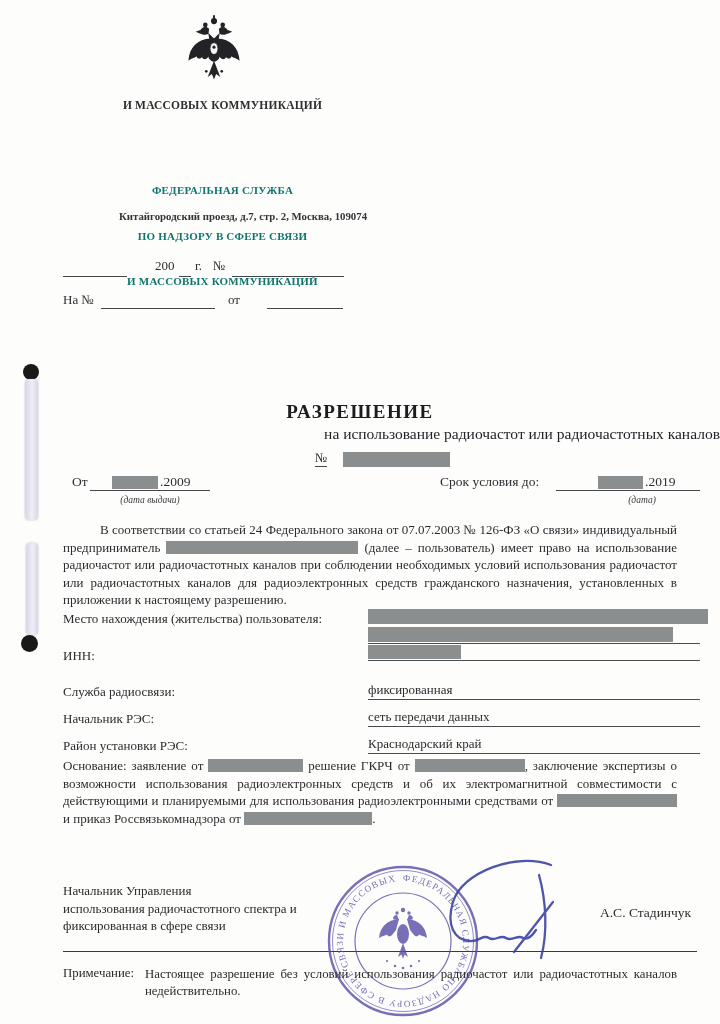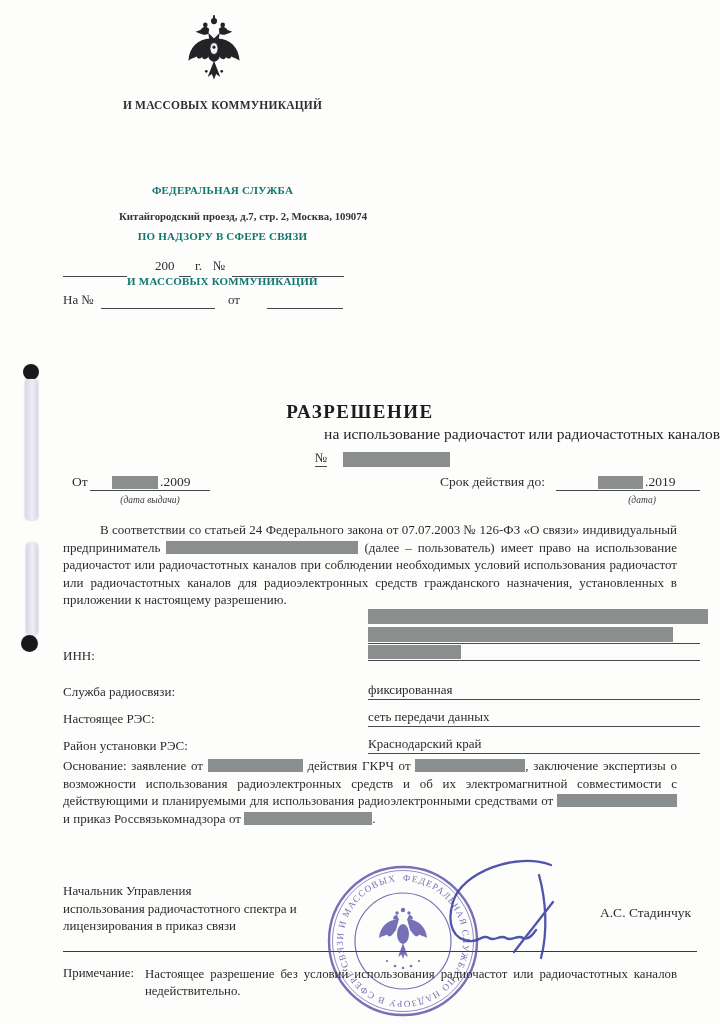--- a/index.html
+++ b/index.html
@@ -89,63 +89,64 @@
   <div class="abs ctr subtitle" style="left:0;top:425px;width:720px;">на использование радиочастот или радиочастотных каналов</div>
   <span class="abs blk" style="left:315px;top:450px;border-bottom:1.2px solid #45454a;">№</span>
   <div class="abs red" style="left:343px;top:452px;width:107px;height:15px;"></div>
 
   <span class="abs blk" style="left:72px;top:474px;font-size:13.5px;">От</span>
   <div class="abs u" style="left:90px;top:474px;width:120px;height:16px;"></div>
   <div class="abs red" style="left:112px;top:476px;width:46px;height:13px;"></div>
   <span class="abs blk" style="left:160px;top:474px;font-size:13.5px;">.2009</span>
   <div class="abs ctr cap" style="left:90px;top:495px;width:120px;">(дата выдачи)</div>
 
-  <span class="abs blk" style="left:440px;top:474px;font-size:13.5px;">Срок действия до:</span>
+  <span class="abs blk" style="left:440px;top:474px;font-size:13.5px;">Срок условия до:</span>
   <div class="abs u" style="left:556px;top:474px;width:144px;height:16px;"></div>
   <div class="abs red" style="left:598px;top:476px;width:45px;height:13px;"></div>
   <span class="abs blk" style="left:645px;top:474px;font-size:13.5px;">.2019</span>
   <div class="abs ctr cap" style="left:592px;top:495px;width:100px;">(дата)</div>
 
   <div class="abs para indent" style="left:63px;top:521px;width:614px;"><span>В соответствии со статьей 24 Федерального закона от 07.07.2003 № 126-ФЗ «О связи» индивидуальный предприниматель</span>
     <span class="ired" style="width:192px;"></span>
     <span>(далее – пользователь) имеет право на использование радиочастот или радиочастотных каналов при соблюдении необходимых условий использования радиочастот или радиочастотных каналов для радиоэлектронных средств гражданского назначения, установленных в приложении к настоящему разрешению.</span></div>
 
+  <span class="abs lbl" style="left:63px;top:611px;">Место нахождения (жительства) пользователя:</span>
   <div class="abs red" style="left:368px;top:609px;width:340px;height:15px;"></div>
   <div class="abs red" style="left:368px;top:627px;width:305px;height:15px;"></div>
   <div class="abs" style="left:368px;top:643px;width:332px;border-top:1px solid #4a4a4f;"></div>
 
   <span class="abs lbl" style="left:63px;top:648px;">ИНН:</span>
   <div class="abs" style="left:368px;top:660px;width:332px;border-top:1px solid #4a4a4f;"></div>
   <div class="abs red" style="left:368px;top:645px;width:93px;height:14px;"></div>
 
   <span class="abs lbl" style="left:63px;top:684px;">Служба радиосвязи:</span>
   <span class="abs val" style="left:368px;top:682px;">фиксированная</span>
   <div class="abs" style="left:368px;top:699px;width:332px;border-top:1px solid #4a4a4f;"></div>
 
-  <span class="abs lbl" style="left:63px;top:711px;">Настоящее РЭС:</span>
+  <span class="abs lbl" style="left:63px;top:711px;">Начальник РЭС:</span>
   <span class="abs val" style="left:368px;top:709px;">сеть передачи данных</span>
   <div class="abs" style="left:368px;top:726px;width:332px;border-top:1px solid #4a4a4f;"></div>
 
   <span class="abs lbl" style="left:63px;top:738px;">Район установки РЭС:</span>
   <span class="abs val" style="left:368px;top:736px;">Краснодарский край</span>
   <div class="abs" style="left:368px;top:753px;width:332px;border-top:1px solid #4a4a4f;"></div>
 
   <div class="abs para" style="left:63px;top:757px;width:614px;"><span>Основание: заявление от</span>
     <span class="ired" style="width:95px;"></span>
-    <span>действия ГКРЧ от</span>
+    <span>решение ГКРЧ от</span>
     <span class="ired" style="width:110px;"></span><span>, заключение экспертизы о возможности использования радиоэлектронных средств и об их электромагнитной совместимости с действующими и планируемыми для использования радиоэлектронными средствами от</span>
     <span class="ired" style="width:120px;"></span>
     <span>и приказ Россвязькомнадзора от</span>
     <span class="ired" style="width:128px;"></span><span>.</span></div>
 
 
   <div class="abs" style="left:63px;top:882px;width:330px;font-size:13px;line-height:17.5px;">
     <div>Начальник Управления</div>
     <div>использования радиочастотного спектра и</div>
-    <div>лицензирования в приказ связи</div>
+    <div>фиксированная в сфере связи</div>
   </div>
   <span class="abs sig-name" style="left:600px;top:905px;">А.С. Стадинчук</span>
 
   <div class="abs rule" style="left:63px;top:951px;width:634px;"></div>
 
   <svg class="abs" style="left:324px;top:862px;opacity:.8;" width="158" height="158" viewBox="0 0 158 158">
     <defs>
       <path id="ringPath" d="M 79,19 A 60 60 0 1 1 78.99,19" fill="none"></path>
     </defs>
     <circle cx="79" cy="79" r="74" fill="none" stroke="#564da6" stroke-width="2.4"></circle>

